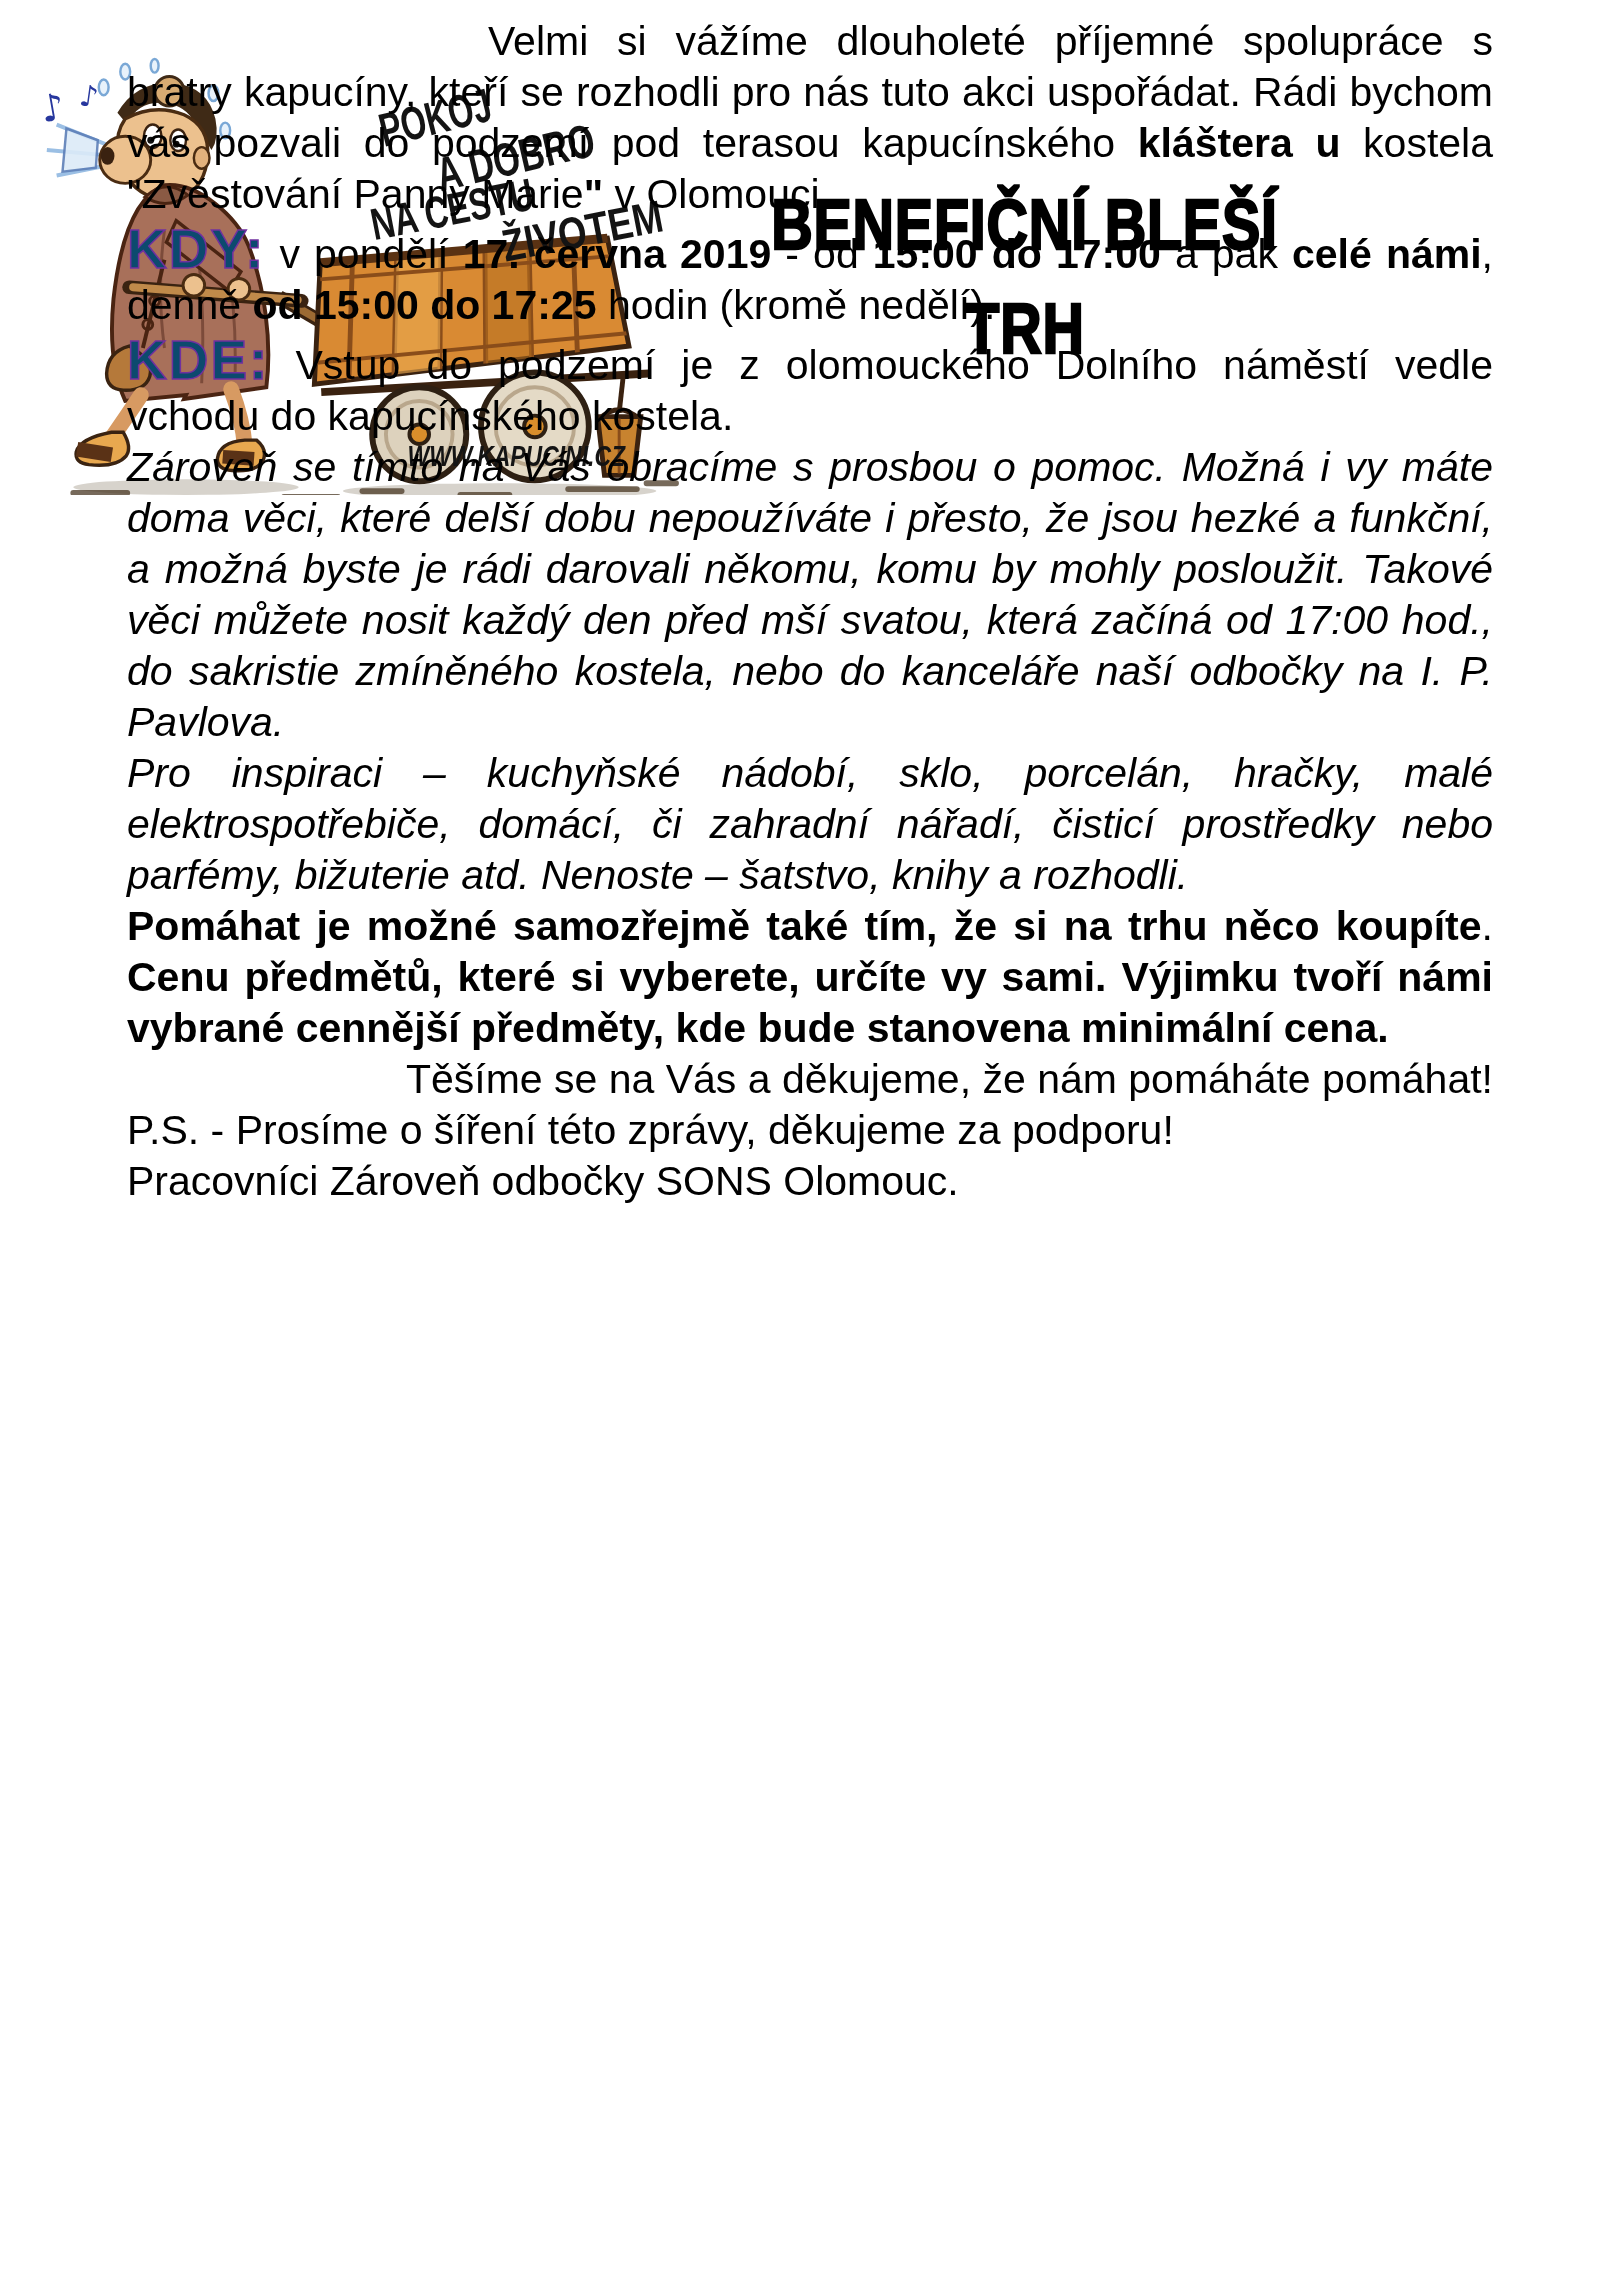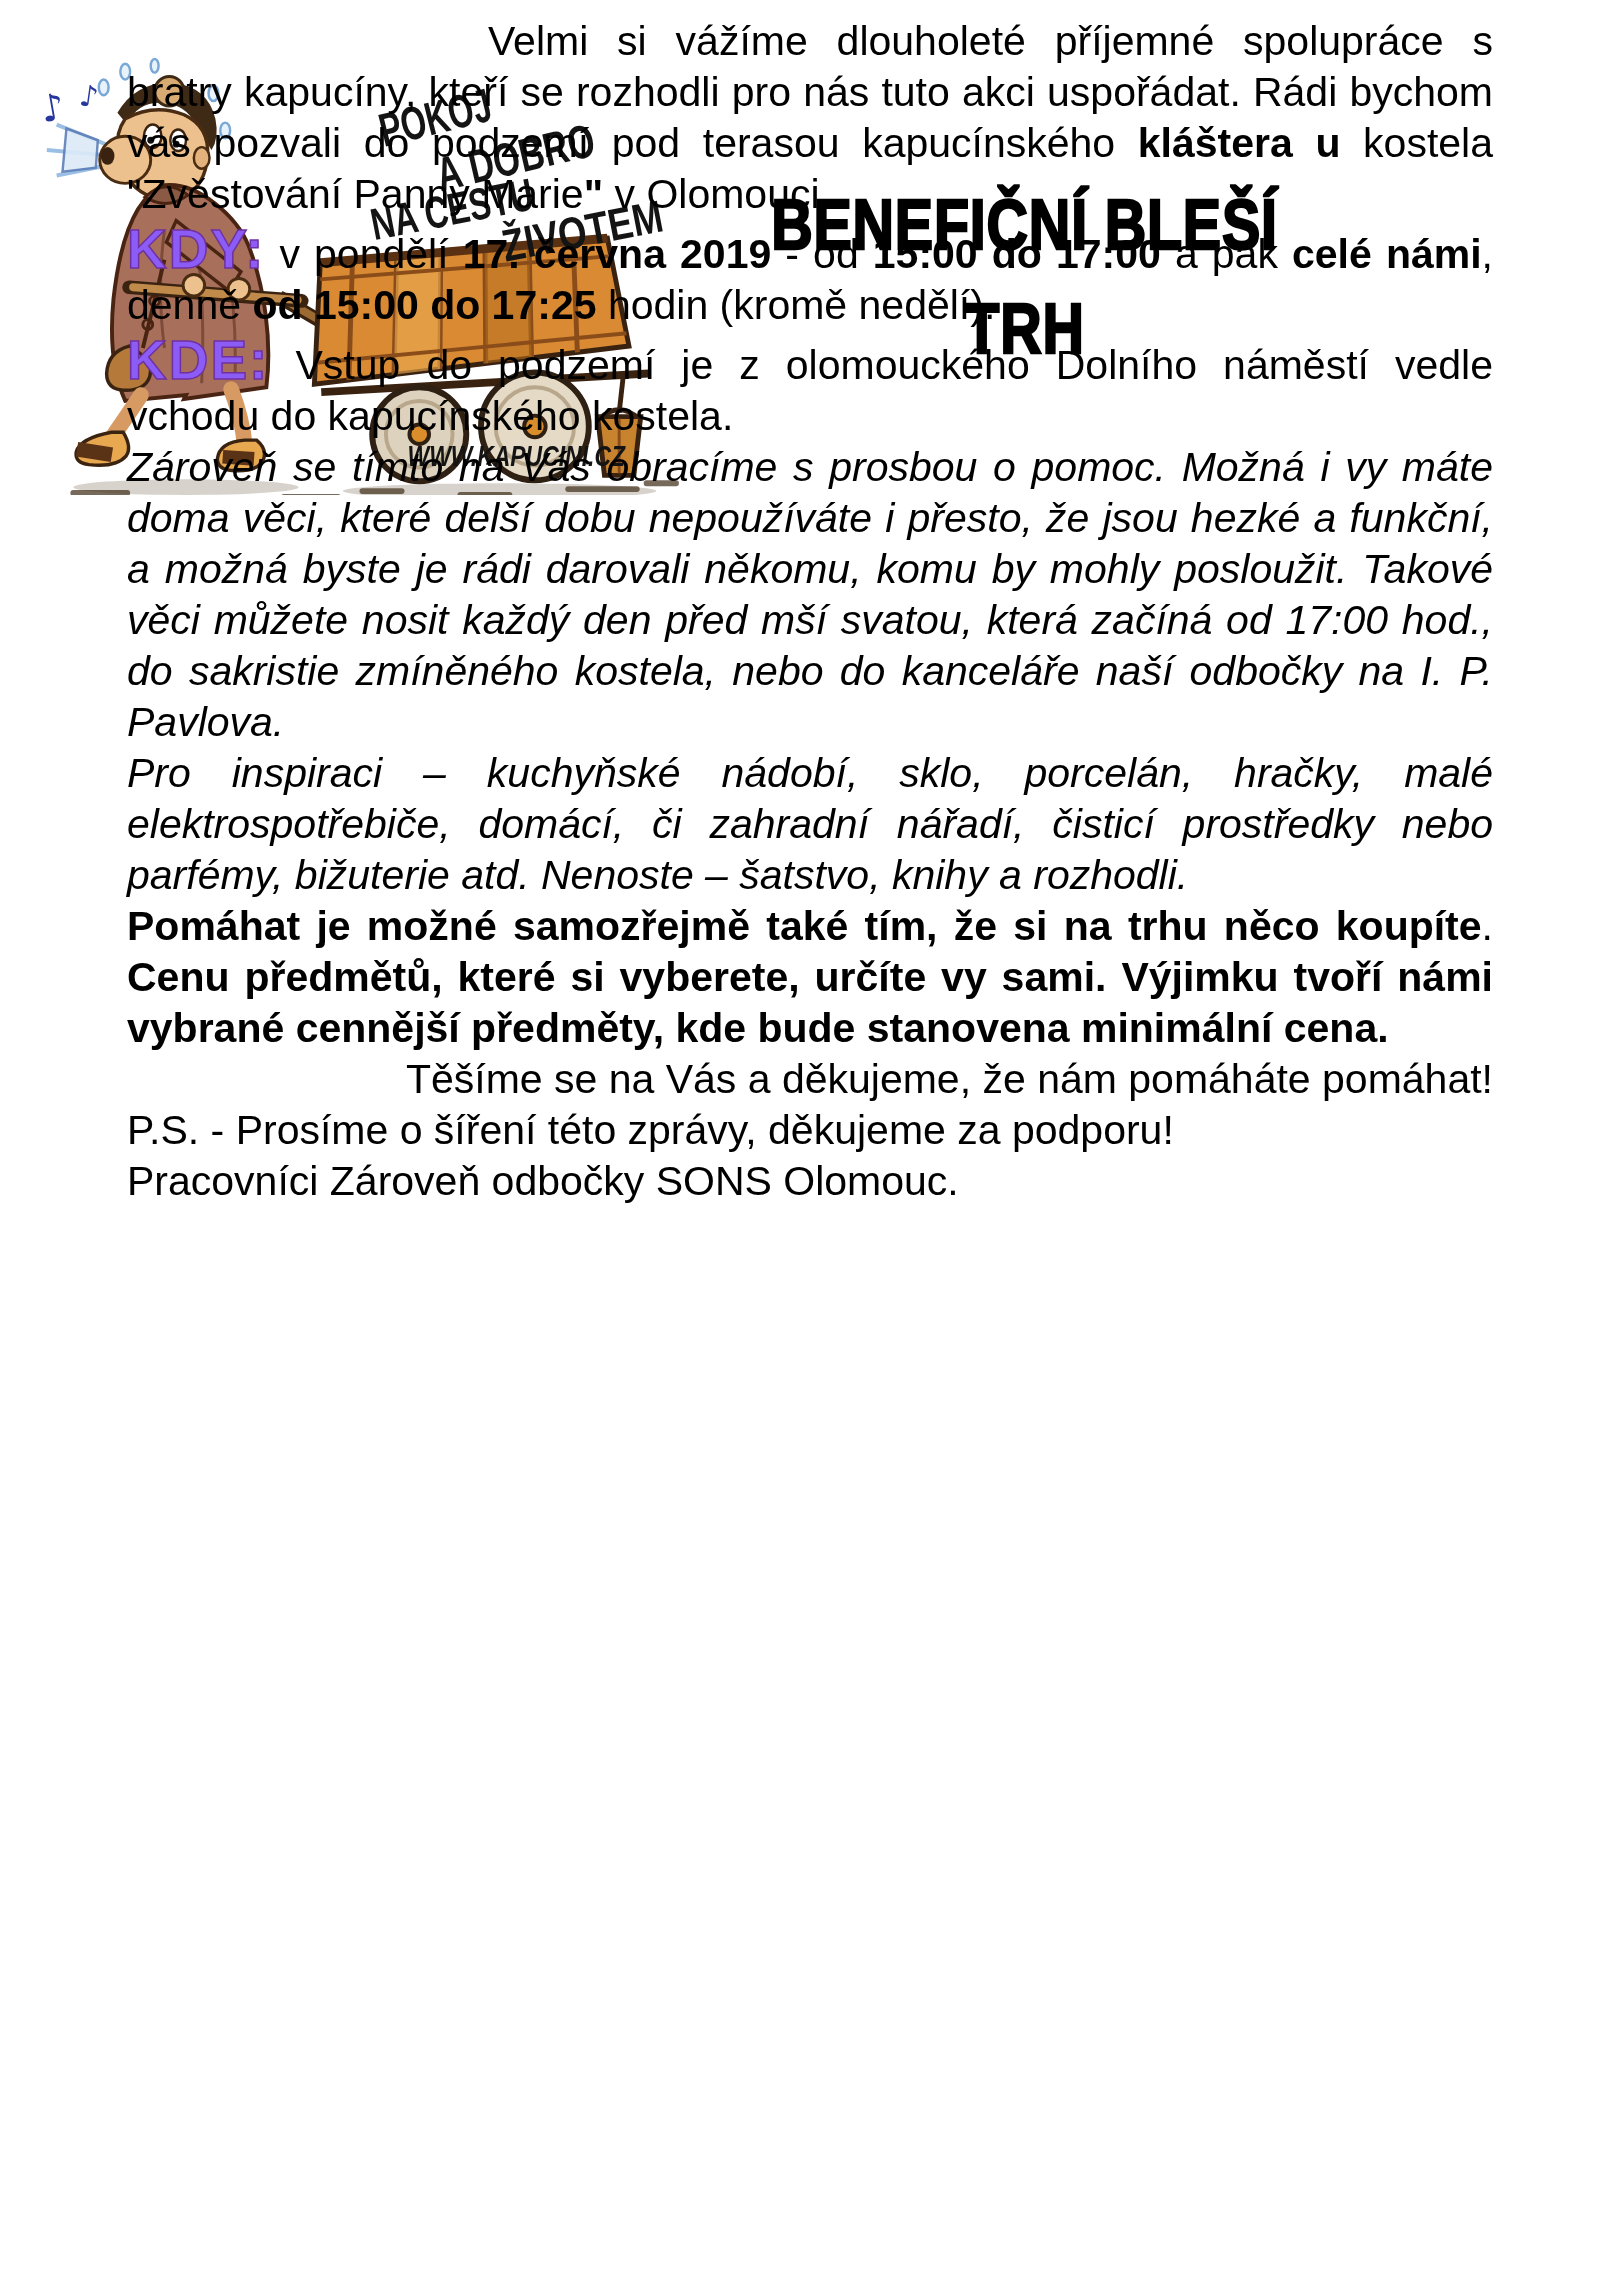--- a/index.html
+++ b/index.html
@@ -31,21 +31,21 @@
   .p-kdy{margin-top:33px;}
   .p-kde{margin-top:39px;}
   .p-appeal{margin-top:113px;font-style:italic;}
   .p-inspiration{margin-top:26.5px;font-style:italic;}
   .p-purchase{margin-top:21.6px;font-weight:bold;}
   .p-purchase .reg{font-weight:normal;}
   .p-thanks{margin-top:26.5px;text-align:right;}
   .p-ps{margin-top:27.4px;text-align:left;}
   .p-signature{margin-top:24.5px;text-align:left;}
   .plabel{
-    color:#8b5cf6;font-weight:bold;font-size:55px;line-height:59px;
+    color:#0c4a6e;font-weight:bold;font-size:55px;line-height:59px;
     letter-spacing:2px;-webkit-text-stroke:1.5px #7030A0;
   }
   b{font-weight:bold;}
 </style>
 </head>
 <body>
 
 <div class="page">
 
   <div class="logo">

